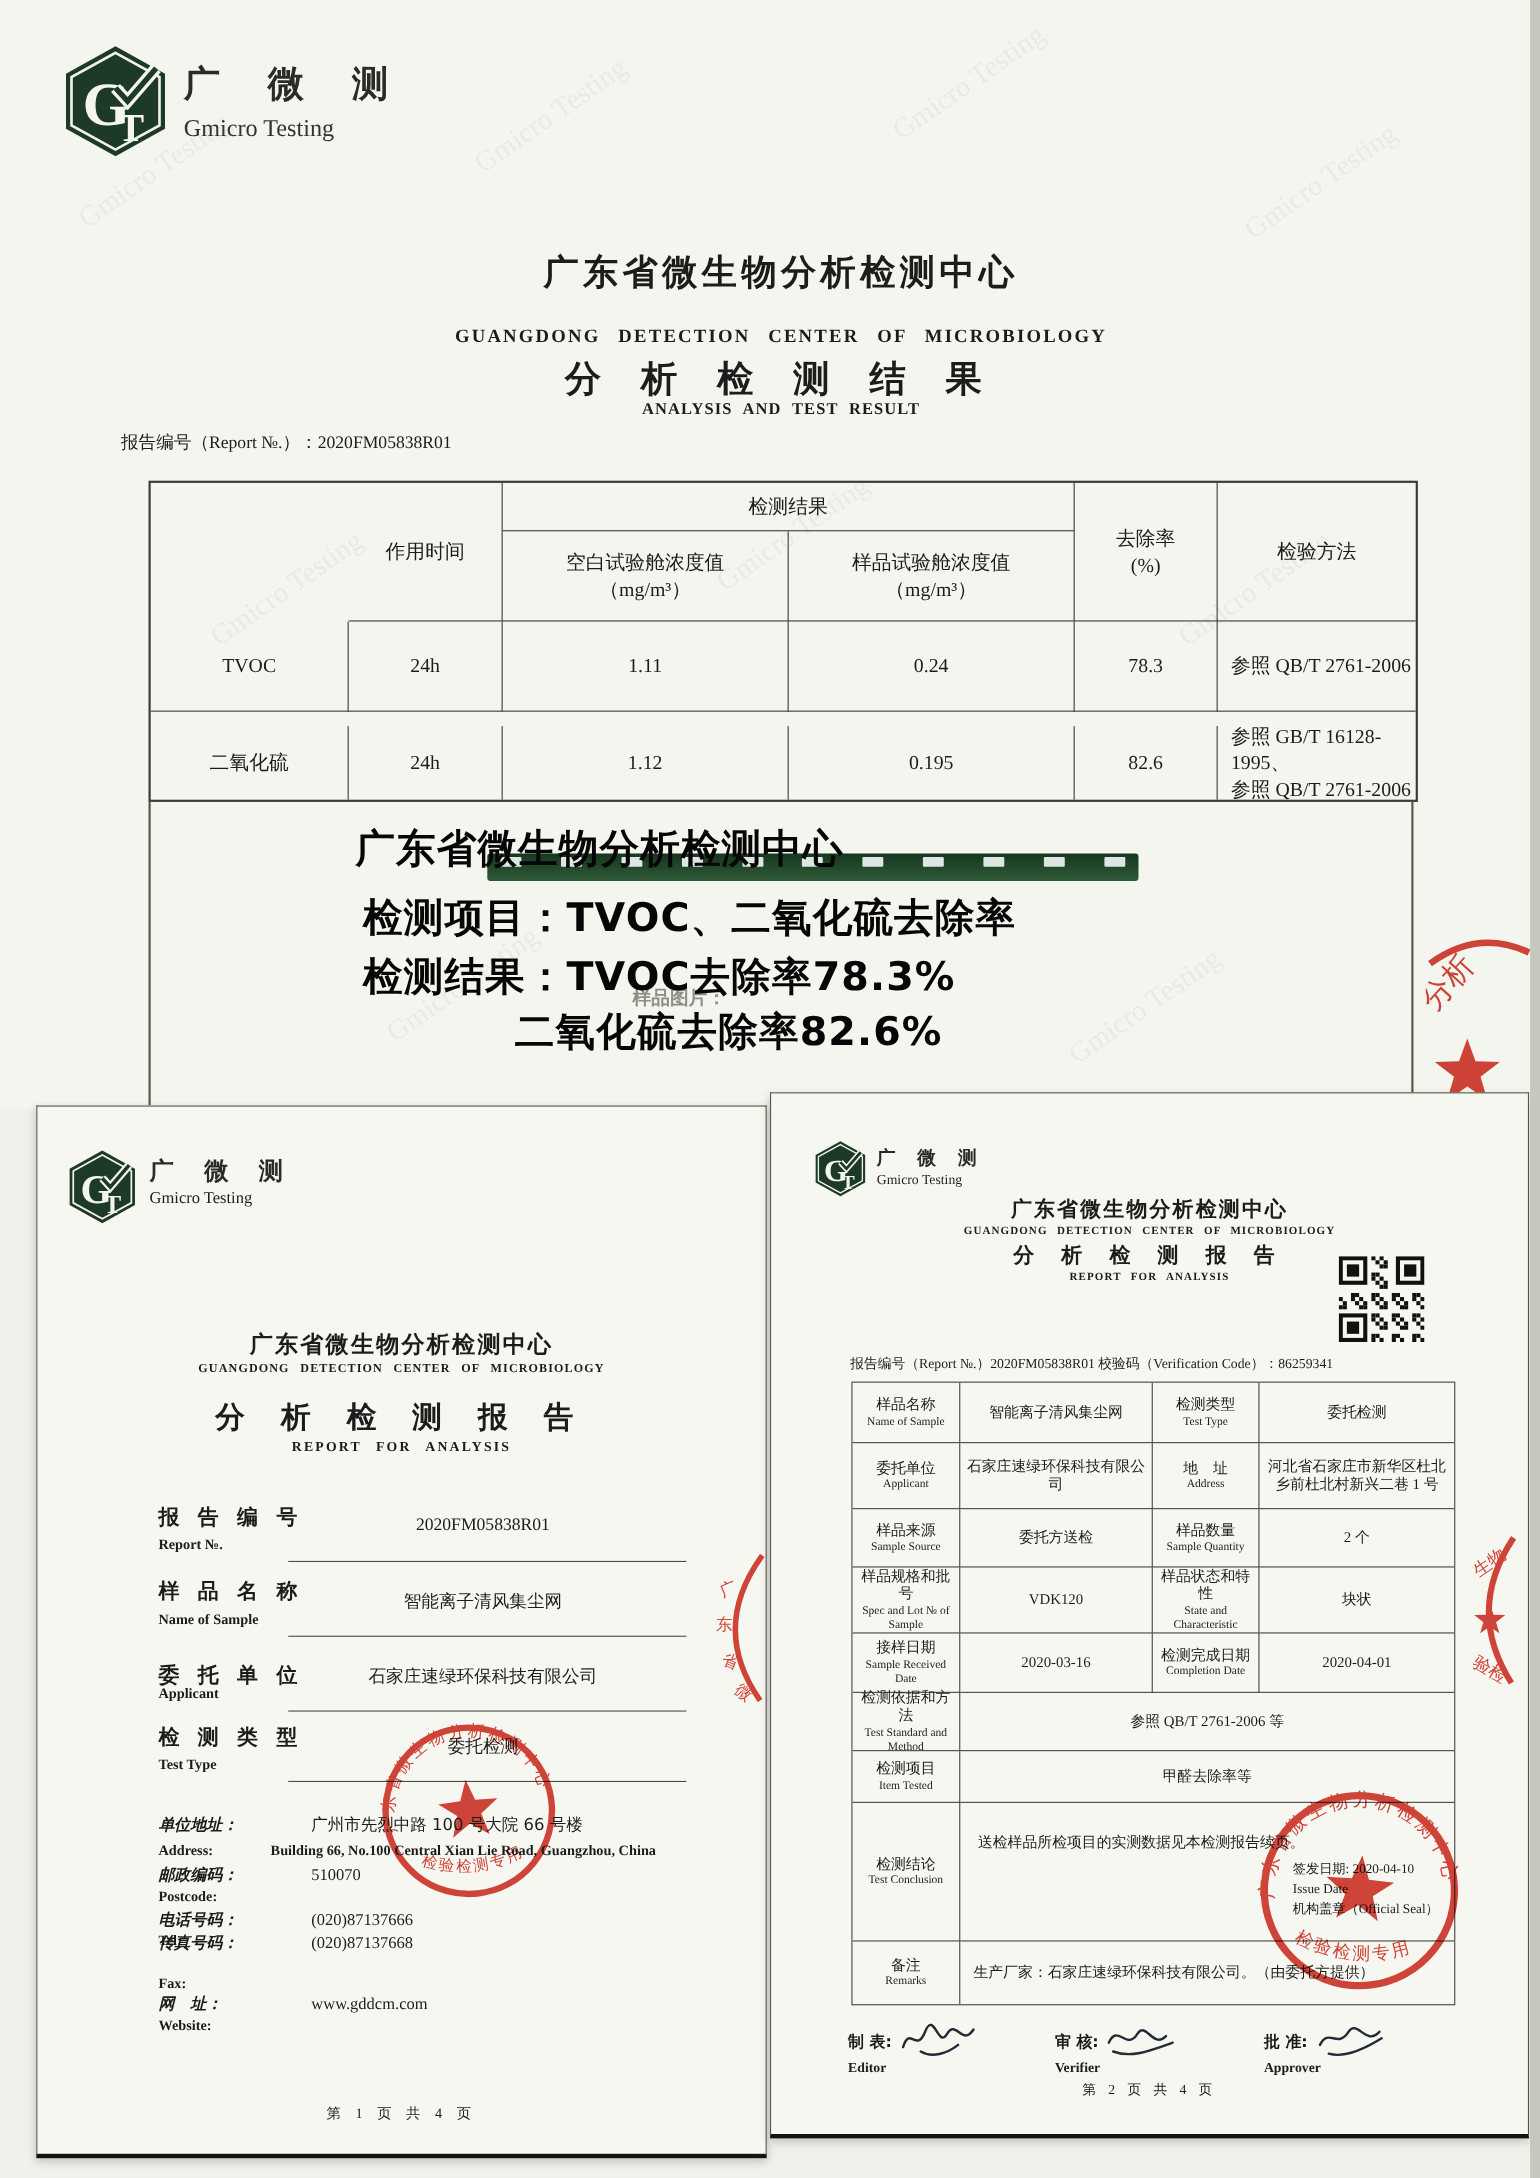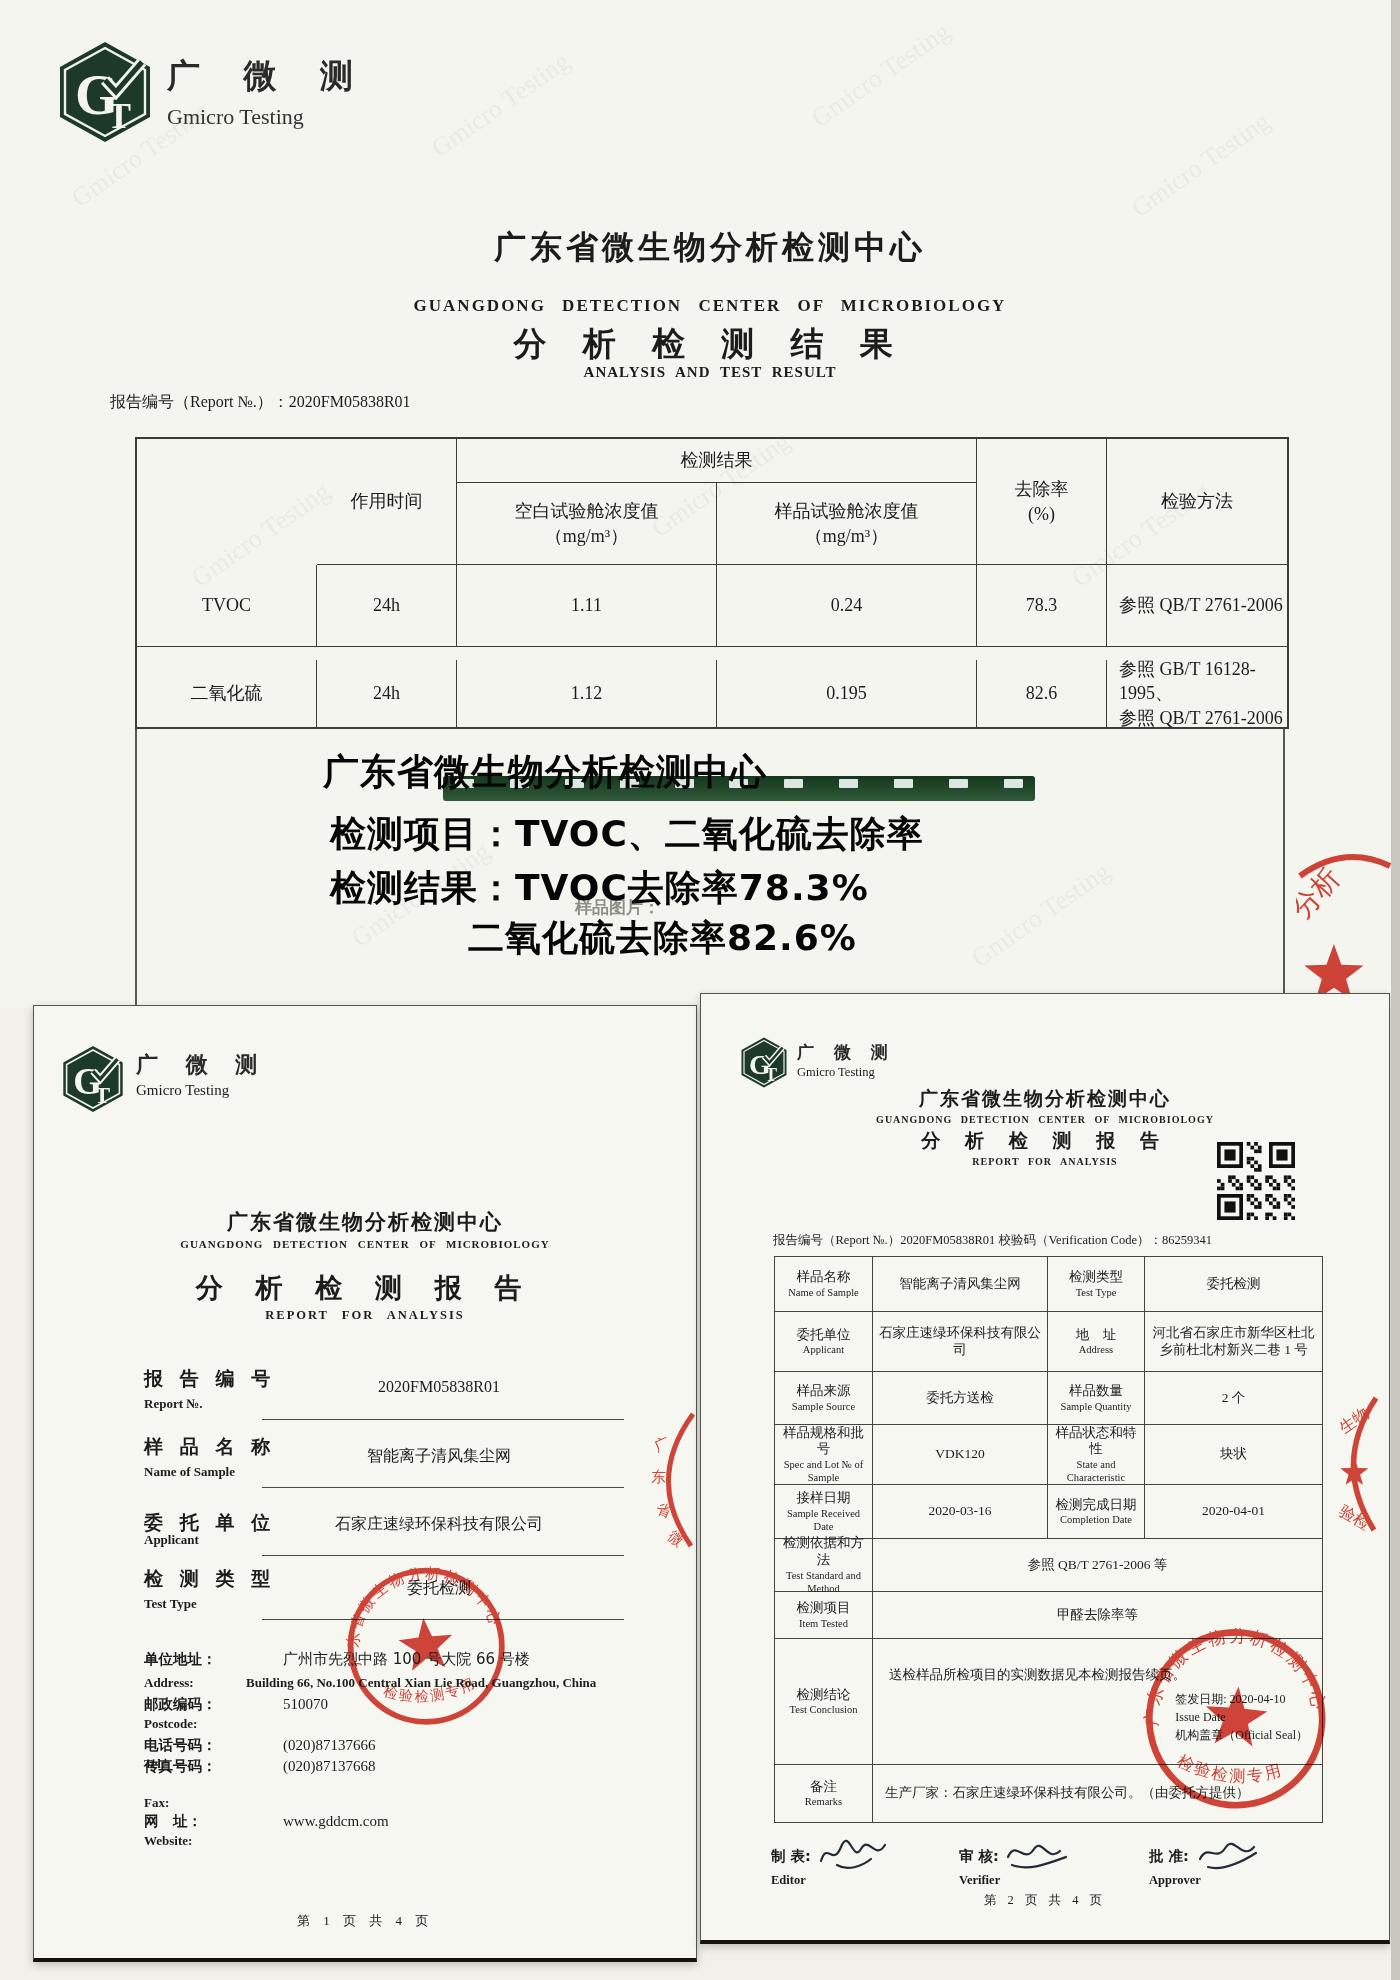--- a/index.html
+++ b/index.html
@@ -26,21 +26,21 @@
   
   .ovl{position:absolute;font-family:"DejaVu Sans",sans-serif;font-weight:900;
        color:#060606;font-size:36px;letter-spacing:1px;white-space:nowrap;}
   
   .page{position:absolute;background:#f7f7f1;border:1.5px solid #56554d;
         border-bottom:4px solid #14130e;box-shadow:0 3px 8px rgba(40,40,30,0.25);}
   .fl{font-size:19px;font-weight:bold;letter-spacing:6px;white-space:nowrap;}
   .fe{font-size:13px;font-weight:bold;}
   .fv{font-size:16px;text-align:center;}
   .uline{position:absolute;height:0;border-bottom:1.5px solid #4c4b45;}
-  .addr-l{display:inline-block;width:98px;font-weight:bold;font-size:14.5px;font-family:"DejaVu Sans",sans-serif;}
+  .addr-l{display:inline-block;width:98px;font-weight:bold;font-size:14.5px;font-family:"DejaVu Sans",sans-serif;font-style:italic;}
   .addr-v{font-weight:normal;font-size:15px;margin-left:37px;}
   .addr-e{font-weight:bold;font-size:13px;}
   
   .ptable{position:absolute;left:73px;top:262px;display:grid;
           grid-template-columns:98px 175px 97px 177px;
           grid-template-rows:55px 60px 53px 60px 54px 53px 47px 126px 57px;
           border:1.6px solid #45443d;font-size:13.5px;}
   .pc{border-right:1px solid #45443d;border-bottom:1px solid #45443d;
       display:flex;flex-direction:column;align-items:center;justify-content:center;
       text-align:center;line-height:1.25;padding:2px 4px;box-sizing:border-box;}

